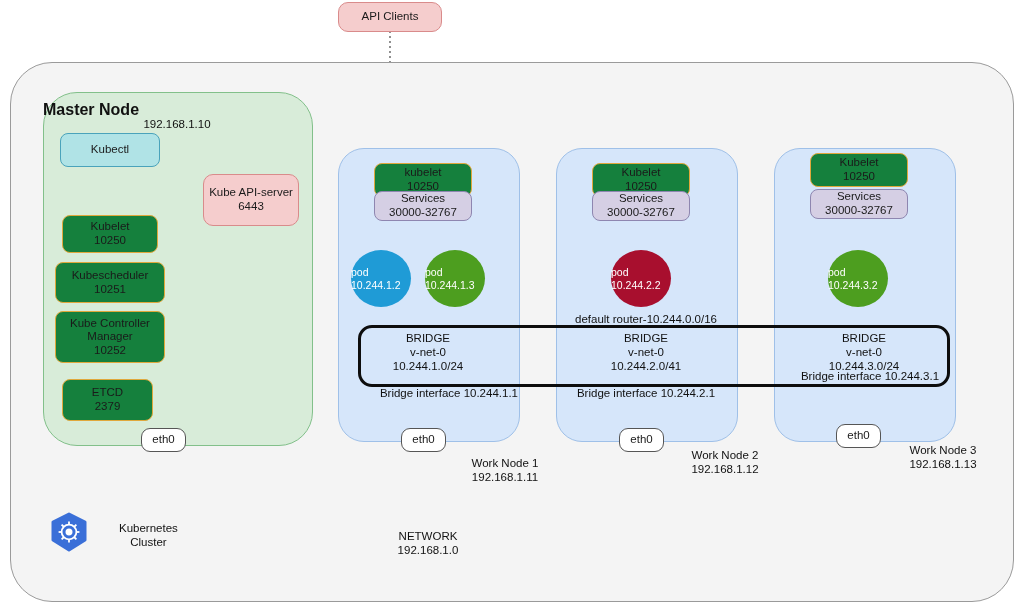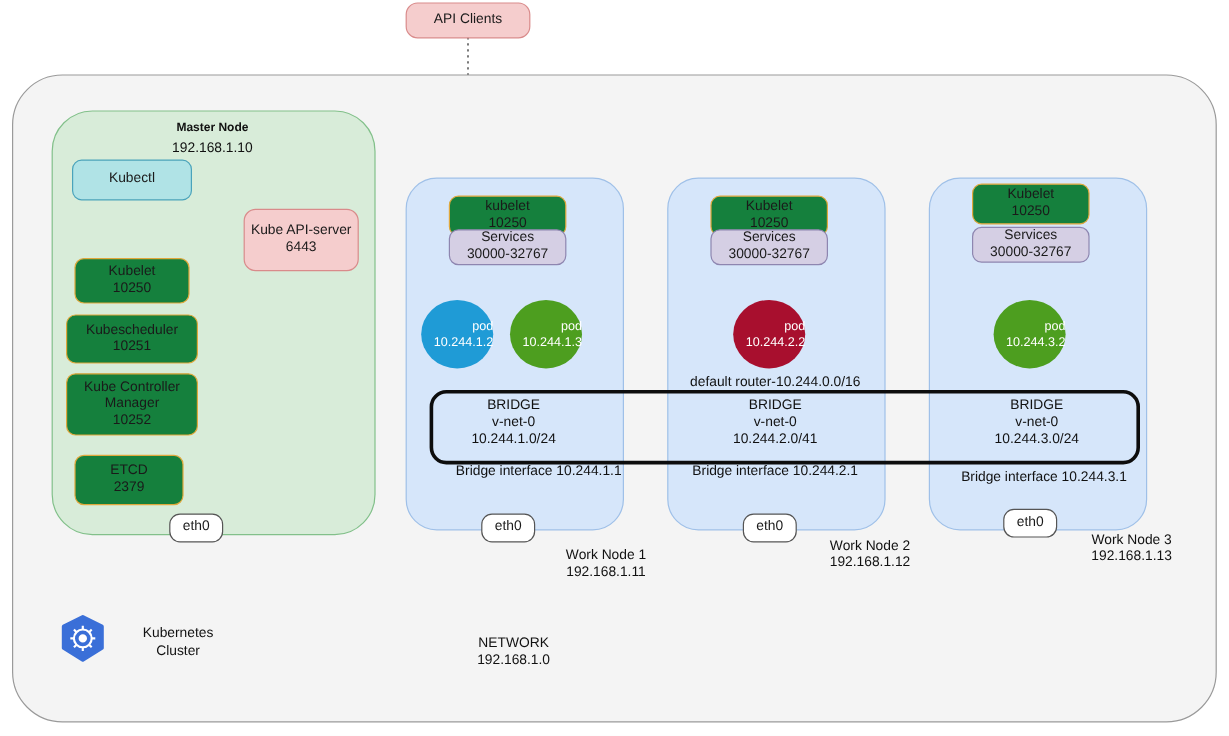--- a/index.html
+++ b/index.html
@@ -54,22 +54,21 @@
     left: 43px; top: 92px;
     width: 268px; height: 352px;
     border: 1.4px solid #82c08a;
     border-radius: 34px;
     background: #d8ecd9;
   }
   .master-title {
     position: absolute;
     left: 43px; top: 101px;
     width: 268px;
-    text-align: center;
-    font-size: 10px;
+    font-size: 16px;
     font-weight: bold;
     color: #111;
   }
   .master-ip {
     position: absolute;
     left: 43px; top: 118px;
     width: 268px;
     text-align: center;
     font-size: 11.5px;
     color: #111;
@@ -94,21 +93,21 @@
   .comp-services{ background: #d5cfe4; border: 1.3px solid #8e86b0; }
   .comp-eth0    { background: #ffffff; border: 1.4px solid #555555; border-radius: 9px; font-size: 11.5px; }
   .api-clients  { background: #f5cdcd; border: 1.3px solid #d98b8b; border-radius: 10px; font-size: 11.5px; }
 
   
   .pod {
     position: absolute;
     border-radius: 50%;
     display: flex;
     flex-direction: column;
-    align-items: flex-end;
+    align-items: flex-start;
     justify-content: center;
     color: #ffffff;
     font-size: 10.5px;
     line-height: 1.2;
     text-align: center;
   }
 
   
   .bridge-shell {
     position: absolute;
@@ -370,21 +369,21 @@
     <span class="lbl">10.244.2.0/41</span>
   </div>
   <div class="bridge-cell" style="left:774px; top:332px; width:180px;">
     <span class="lbl">BRIDGE</span>
     <span class="lbl">v-net-0</span>
     <span class="lbl">10.244.3.0/24</span>
   </div>
 
   <div class="bridge-iface" style="left:338px; top:387px; width:180px;text-align:right;">Bridge interface 10.244.1.1</div>
   <div class="bridge-iface" style="left:556px; top:387px; width:180px;">Bridge interface 10.244.2.1</div>
-  <div class="bridge-iface" style="left:774px; top:392px; width:192px;">Bridge interface 10.244.3.1</div>
+  <div class="bridge-iface" style="left:774px; top:370px; width:192px;">Bridge interface 10.244.3.1</div>
 
   <div class="box comp-eth0" style="left:401px; top:428px; width:45px; height:24px;">
     <span class="lbl">eth0</span>
   </div>
   <div class="box comp-eth0" style="left:619px; top:428px; width:45px; height:24px;">
     <span class="lbl">eth0</span>
   </div>
   <div class="box comp-eth0" style="left:836px; top:424px; width:45px; height:24px;">
     <span class="lbl">eth0</span>
   </div>

